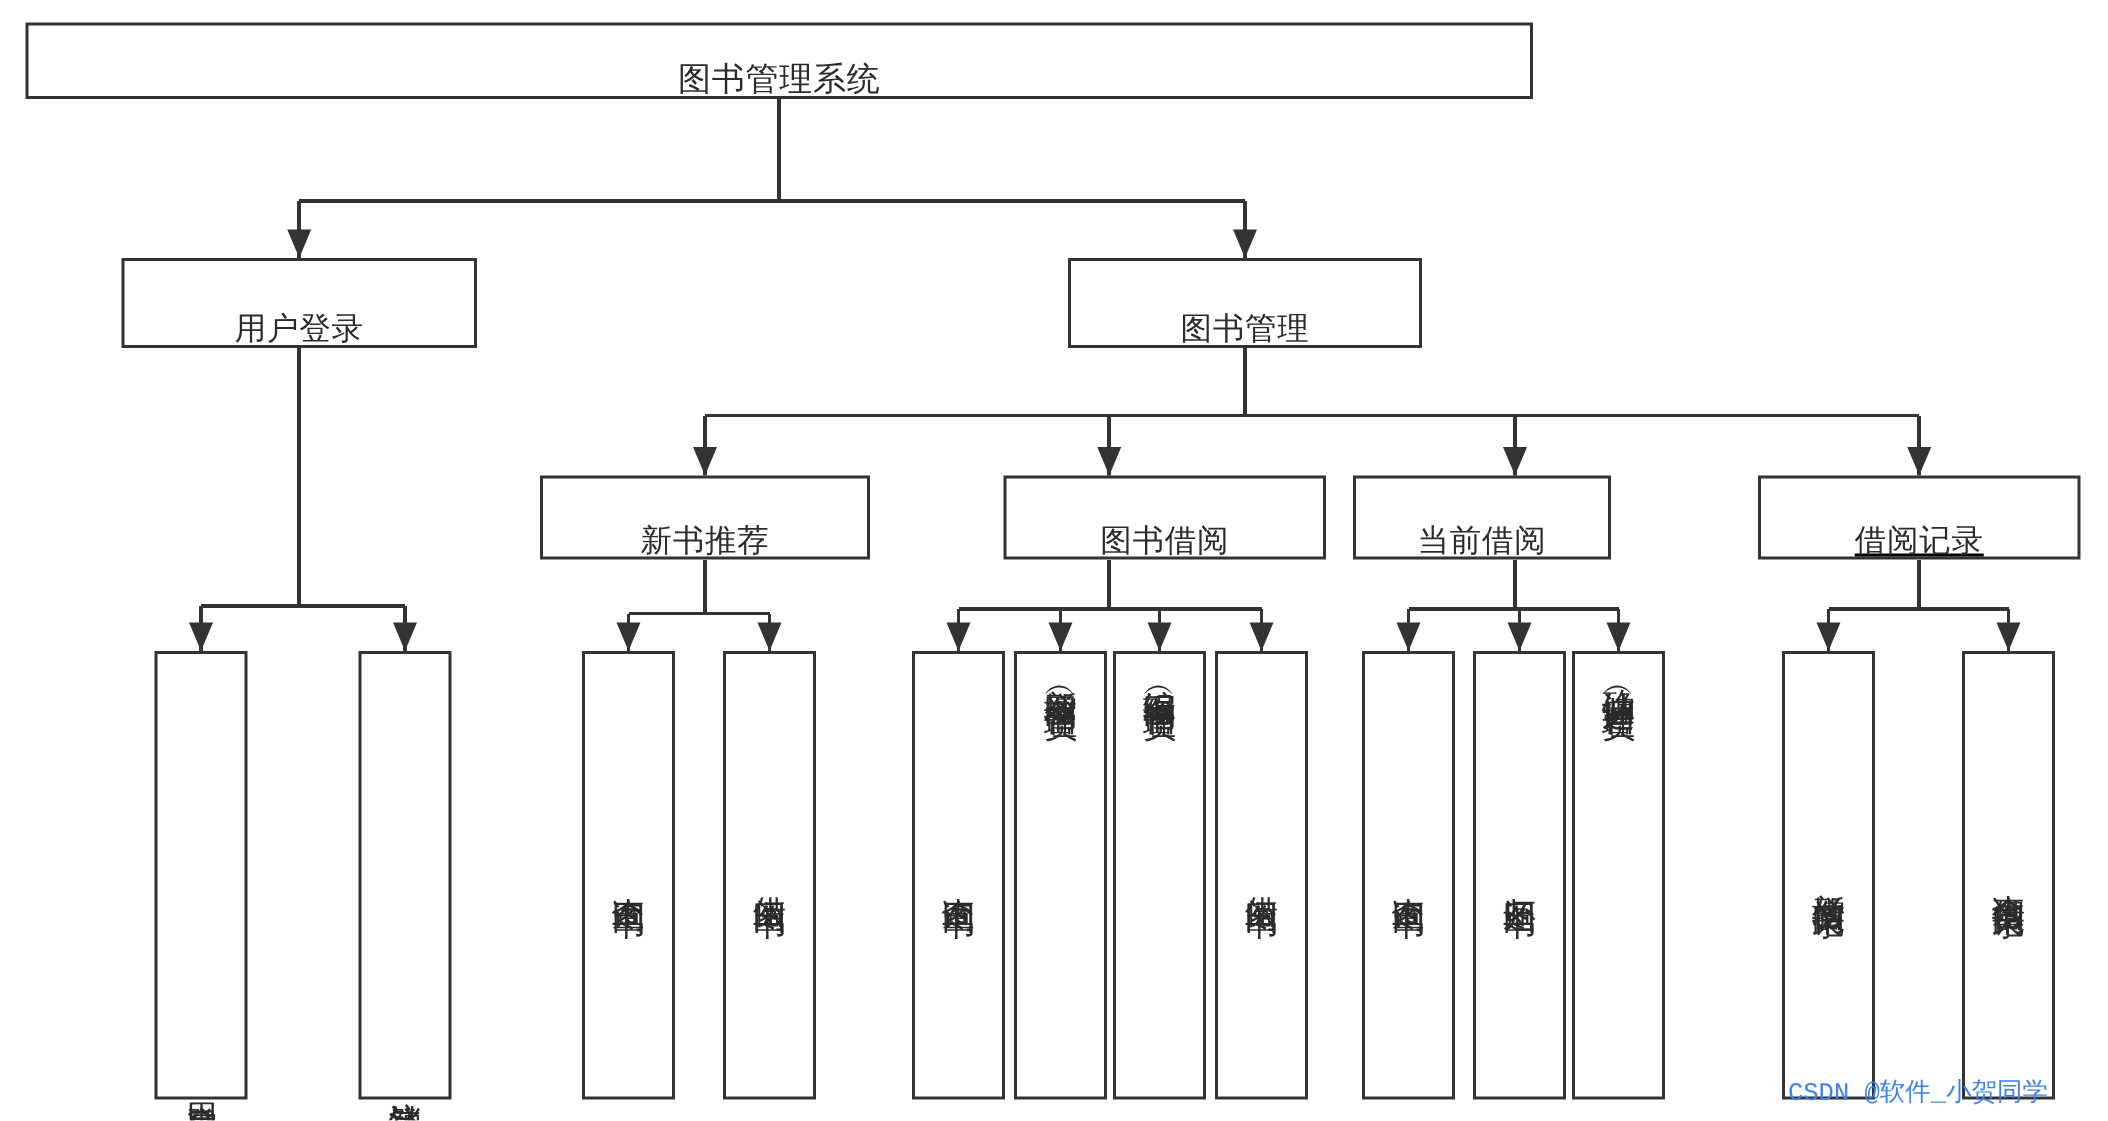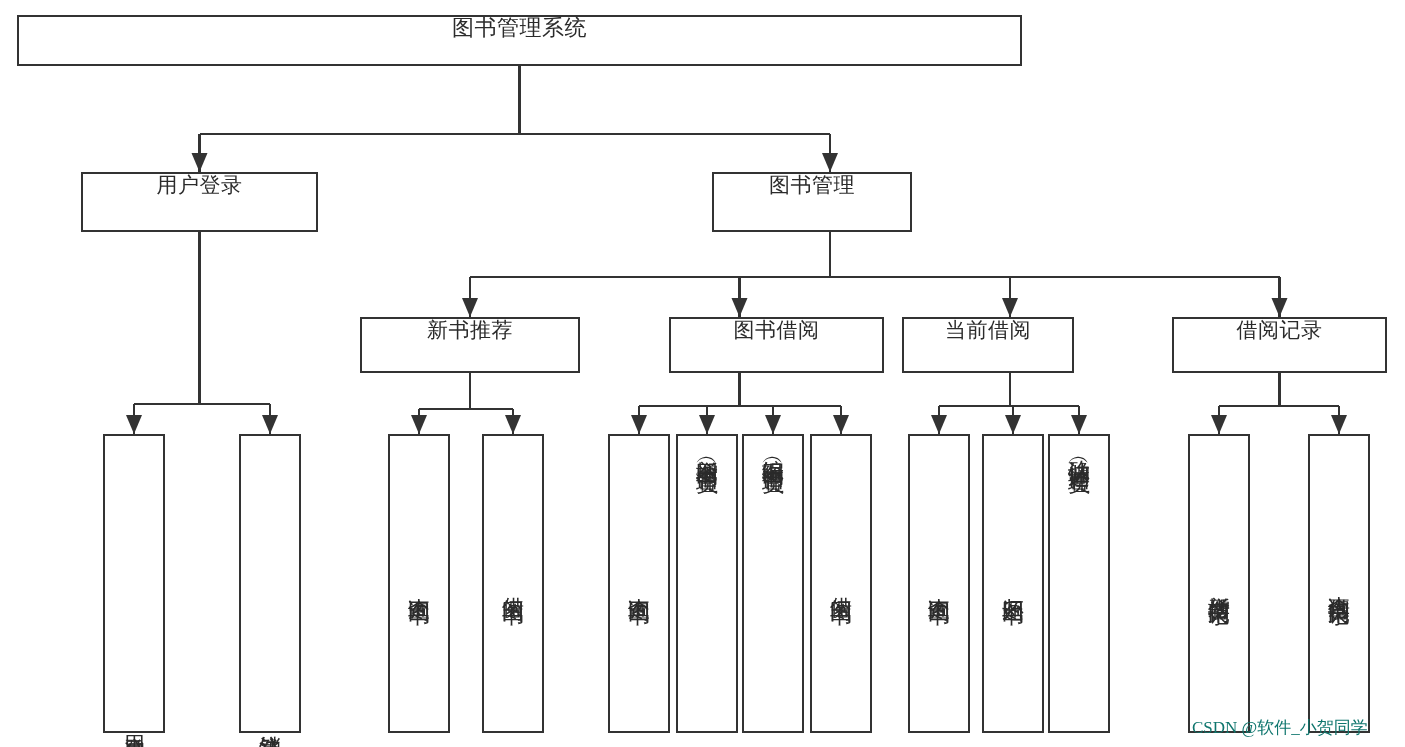--- a/index.html
+++ b/index.html
@@ -23,21 +23,21 @@
     width: 1405px;
     height: 747px;
     pointer-events: none;
   }
   .node {
     position: absolute;
     box-sizing: border-box;
     background: #ffffff;
     border: 2.5px solid #333333;
     display: flex;
-    align-items: flex-start;
+    align-items: flex-end;
     justify-content: center;
     z-index: 2;
   }
   .node-label {
     color: #2b2b2b;
     letter-spacing: 0.5px;
     white-space: nowrap;
   }
   
   .node.horiz .node-label {
@@ -57,25 +57,25 @@
     writing-mode: vertical-rl;
     text-orientation: upright;
     font-size: 22px;
     line-height: 1.18;
     letter-spacing: 2px;
     text-align: center;
     white-space: nowrap;
   }
   .watermark {
     position: absolute;
-    color: #0f766e;
+    color: #3b82f6;
     font-size: 17px;
     white-space: nowrap;
     z-index: 5;
-    font-family: Liberation Serif, serif;
+    font-family: Liberation Mono, monospace;
   }
 </style>
 </head>
 <body>
 
 <div id="canvas">
   <svg id="connectors" viewBox="0 0 1405 747" xmlns="http://www.w3.org/2000/svg">
       <line x1="519.5" y1="66" x2="519.5" y2="134" stroke="#333333" stroke-width="2.5" shape-rendering="crispEdges"></line>
       <line x1="199.5" y1="134" x2="830" y2="134" stroke="#333333" stroke-width="2.5" shape-rendering="crispEdges"></line>
       <line x1="199.5" y1="134" x2="199.5" y2="172" stroke="#333333" stroke-width="2.5" shape-rendering="crispEdges"></line>
@@ -129,33 +129,33 @@
       <line x1="1339" y1="406" x2="1339" y2="434" stroke="#333333" stroke-width="2.5" shape-rendering="crispEdges"></line>
       <polygon points="1331,415 1347,415 1339,434" fill="#333333"></polygon>
     </svg>
   <div id="nodes-layer">
       <div class="node horiz root" style="left: 17px; top: 15px; width: 1005px; height: 51px;">
         <span class="node-label">图书管理系统</span>
       </div>
       <div class="node horiz" style="left: 81px; top: 172px; width: 237px; height: 60px;">
         <span class="node-label">用户登录</span>
       </div>
-      <div class="node horiz" style="left: 712px; top: 172px; width: 200px; height: 60px;">
+      <div class="node horiz" style="left: 712px; top: 172px; width: 236px; height: 60px;">
         <span class="node-label">图书管理</span>
       </div>
       <div class="node horiz" style="left: 360px; top: 317px; width: 220px; height: 56px;">
         <span class="node-label">新书推荐</span>
       </div>
       <div class="node horiz" style="left: 632px; top: 317px; width: 215px; height: 56px; margin-left: 37px;">
         <span class="node-label">图书借阅</span>
       </div>
       <div class="node horiz" style="left: 902px; top: 317px; width: 172px; height: 56px;">
         <span class="node-label">当前借阅</span>
       </div>
-      <div class="node horiz" style="left: 1172px; top: 317px; width: 215px; height: 56px;">
+      <div class="node horiz" style="left: 1172px; top: 317px; width: 215px; height: 56px; text-decoration: underline;">
         <span class="node-label">借阅记录</span>
       </div>
       <div class="node leaf" style="left: 103px; top: 434px; width: 62px; height: 299px; align-items: flex-end;">
         <span class="node-label">用户登录</span>
       </div>
       <div class="node leaf" style="left: 239px; top: 434px; width: 62px; height: 299px; align-items: flex-end;">
         <span class="node-label">注销登录</span>
       </div>
       <div class="node leaf" style="left: 388px; top: 434px; width: 62px; height: 299px; align-items: center;">
         <span class="node-label">查询图书</span>

